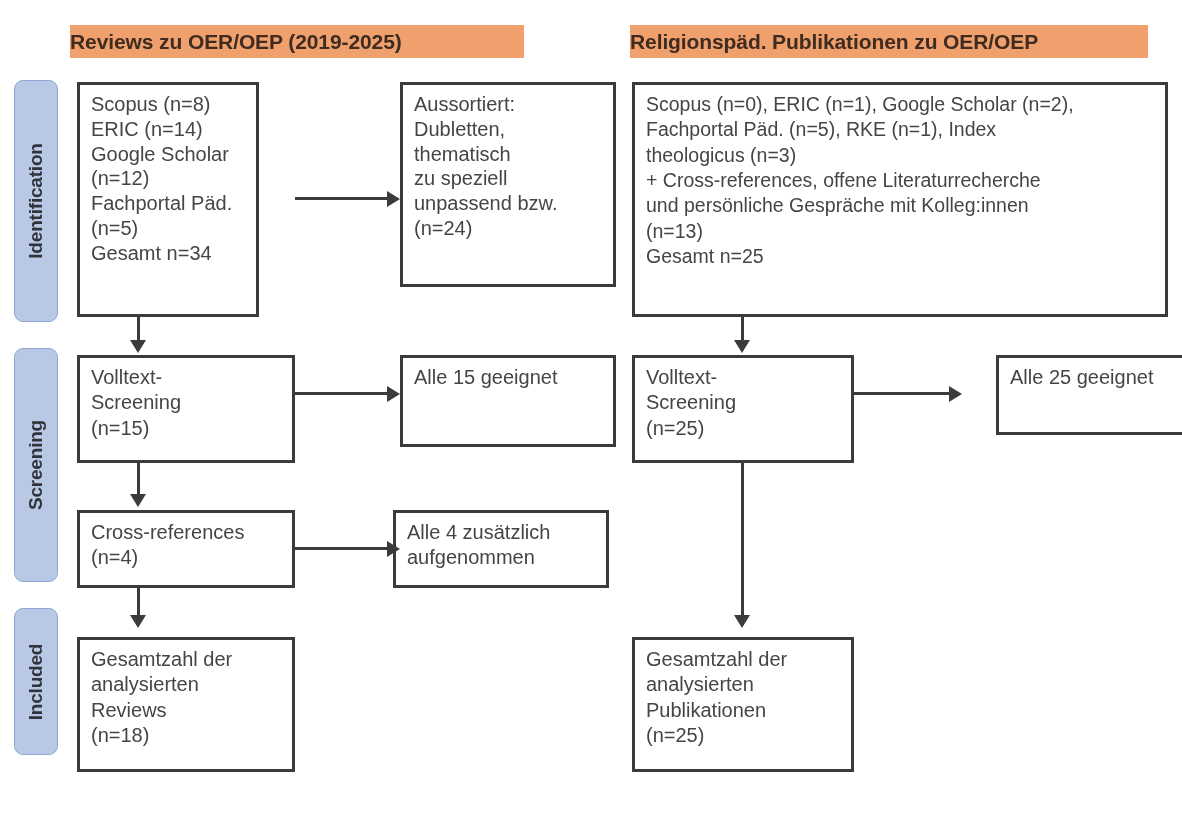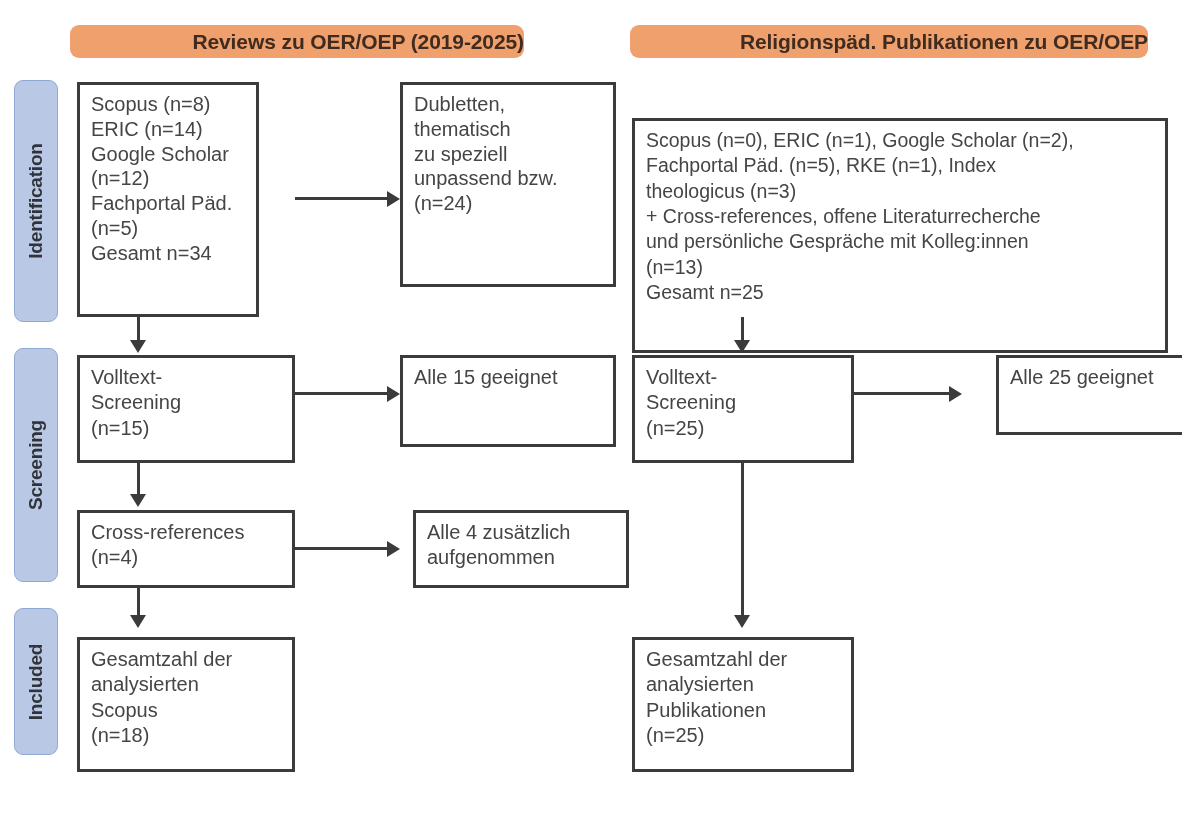--- a/index.html
+++ b/index.html
@@ -17,24 +17,24 @@
     width: 1182px;
     height: 820px;
     background: #ffffff;
     overflow: hidden;
   }
 
   
   .col-header {
     position: absolute;
     background: #EFA06C;
-    border-radius: 9px;
+    border-radius: 0;
     display: flex;
     align-items: center;
-    justify-content: flex-end;
+    justify-content: flex-start;
     color: #3f2b20;
     font-weight: bold;
     font-size: 21px;
     letter-spacing: -0.1px;
     white-space: nowrap;
   }
 
   
   .stage-pill {
     position: absolute;
@@ -62,21 +62,21 @@
     border: 3px solid #3b3b3b;
     padding: 7px 10px 6px 11px;
     font-size: 20px;
     line-height: 1.27;
     color: #454545;
     font-weight: normal;
     overflow: hidden;
   }
   .fbox.tight { line-height: 1.24; }
   .fbox .ln { display: block; white-space: pre; }
-  .fbox.rightcol { font-size: 19.5px; line-height: 1.30; margin-top: 36px; }
+  .fbox.rightcol { font-size: 19.5px; line-height: 1.30; }
 
   
   .conn {
     position: absolute;
     background: #3b3b3b;
   }
   .conn.h { height: 3px; }
   .conn.v { width: 3px; }
   .arrowhead {
     position: absolute;
@@ -123,20 +123,21 @@
     <span class="ln">Scopus (n=8)</span>
     <span class="ln">ERIC (n=14)</span>
     <span class="ln">Google Scholar</span>
     <span class="ln">(n=12)</span>
     <span class="ln">Fachportal Päd.</span>
     <span class="ln">(n=5)</span>
     <span class="ln">Gesamt n=34</span>
   </div>
 
   <div class="fbox tight" style="left:400px; top:82px; width:216px; height:205px;">
+    <span class="ln">Aussortiert:</span>
     <span class="ln">Dubletten,</span>
     <span class="ln">thematisch</span>
     <span class="ln">zu speziell</span>
     <span class="ln">unpassend bzw.</span>
     <span class="ln">(n=24)</span>
   </div>
 
   <div class="conn h" style="left:295px; top:197px; width:92px;"></div>
   <div class="arrowhead right" style="left:387px; top:191px;"></div>
 
@@ -157,35 +158,35 @@
   <div class="arrowhead right" style="left:387px; top:386px;"></div>
 
   <div class="conn v" style="left:137px; top:463px; height:41px;"></div>
   <div class="arrowhead down" style="left:130px; top:494px;"></div>
 
   <div class="fbox" style="left:77px; top:510px; width:218px; height:78px;">
     <span class="ln">Cross-references</span>
     <span class="ln">(n=4)</span>
   </div>
 
-  <div class="fbox" style="left:413px; top:510px; width:216px; height:78px;">
+  <div class="fbox" style="left:393px; top:510px; width:216px; height:78px;">
     <span class="ln">Alle 4 zusätzlich</span>
     <span class="ln">aufgenommen</span>
   </div>
 
   <div class="conn h" style="left:295px; top:547px; width:92px;"></div>
   <div class="arrowhead right" style="left:387px; top:541px;"></div>
 
   <div class="conn v" style="left:137px; top:588px; height:37px;"></div>
   <div class="arrowhead down" style="left:130px; top:615px;"></div>
 
   <div class="fbox" style="left:77px; top:637px; width:218px; height:135px;">
     <span class="ln">Gesamtzahl der</span>
     <span class="ln">analysierten</span>
-    <span class="ln">Scopus</span>
+    <span class="ln">Reviews</span>
     <span class="ln">(n=18)</span>
   </div>
 
   <div class="fbox rightcol" style="left:632px; top:82px; width:536px; height:235px;">
     <span class="ln">Scopus (n=0), ERIC (n=1), Google Scholar (n=2),</span>
     <span class="ln">Fachportal Päd. (n=5), RKE (n=1), Index</span>
     <span class="ln">theologicus (n=3)</span>
     <span class="ln">+ Cross-references, offene Literaturrecherche</span>
     <span class="ln">und persönliche Gespräche mit Kolleg:innen</span>
     <span class="ln">(n=13)</span>

